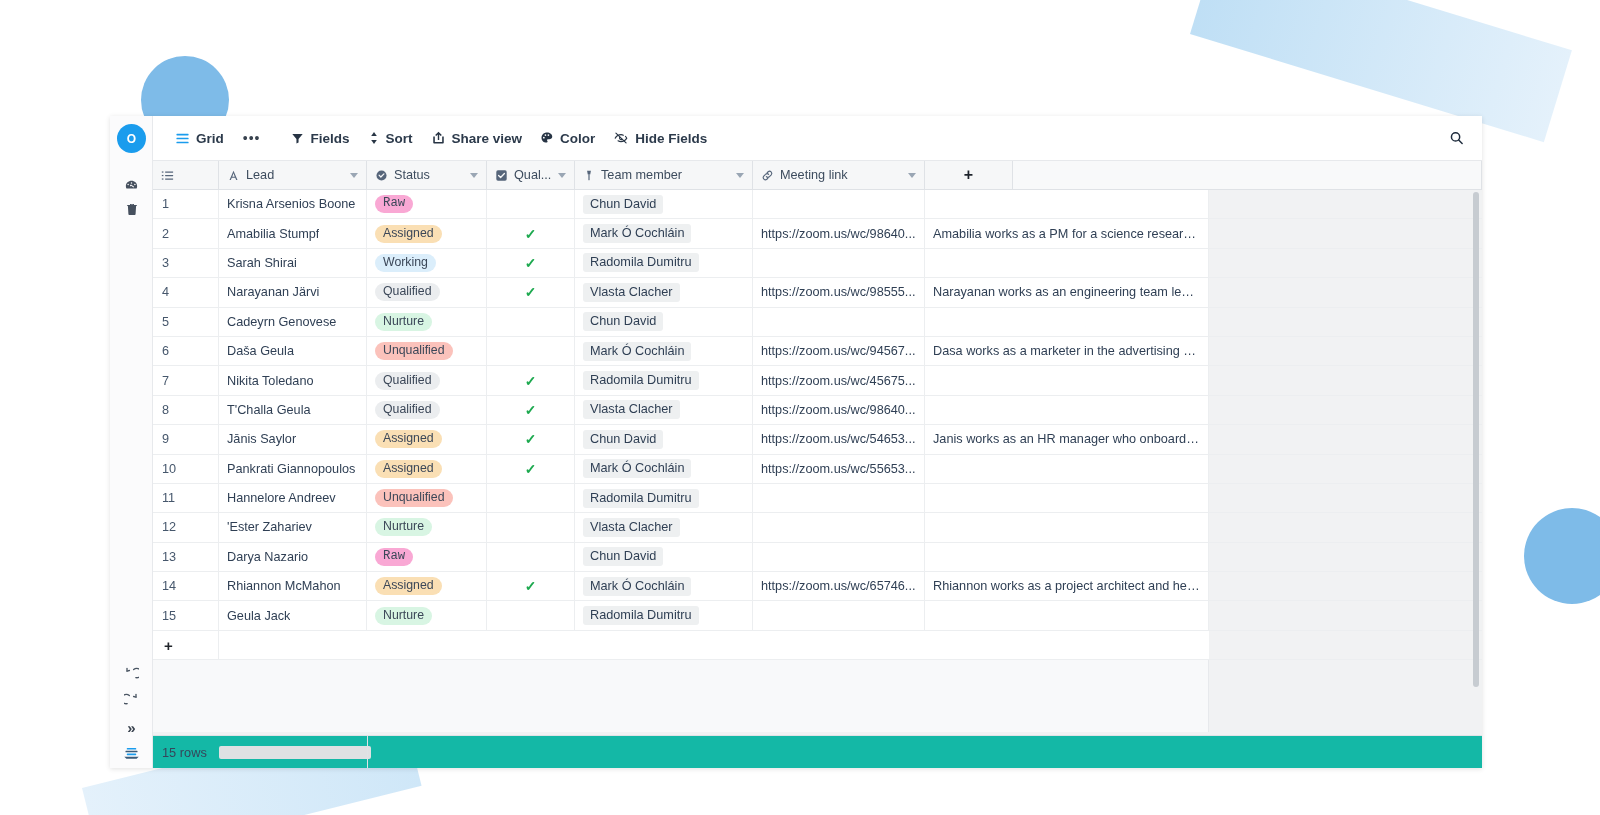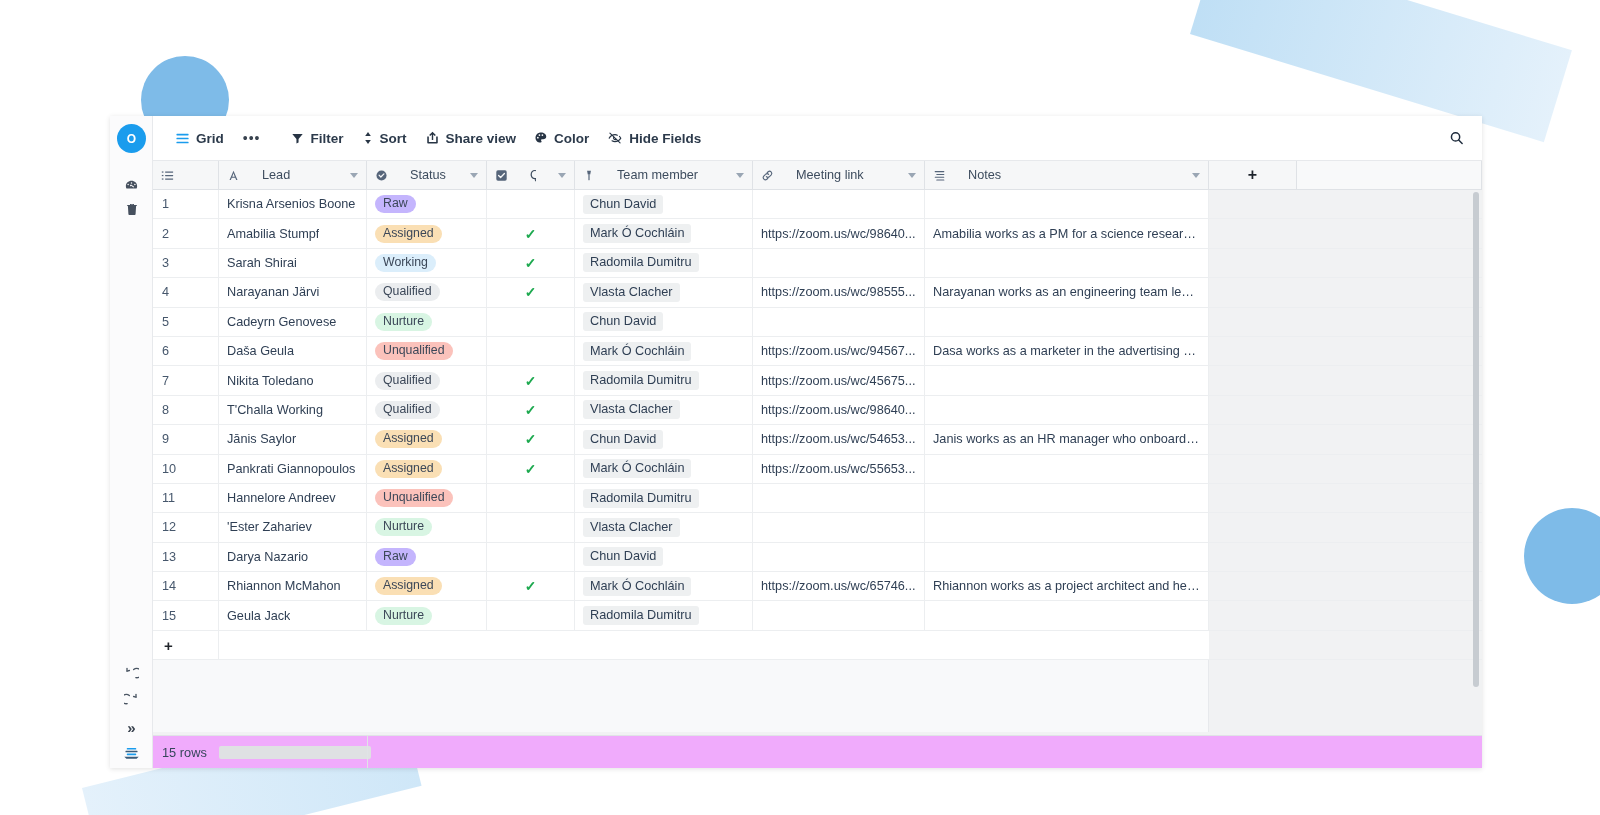--- a/index.html
+++ b/index.html
@@ -105,21 +105,21 @@
 
   .hrow {
     display: flex; height: 29px;
     background: #f6f7f8;
     border-bottom: 1px solid #dfe2e6;
   }
   .hcell {
     display: flex; align-items: center;
     border-right: 1px solid #dfe2e6;
     font-size: 12.7px; color: #3d4c5e; font-weight: 400;
-    padding: 0 8px; gap: 22px;
+    padding: 0 8px; gap: 6px;
     background: #f6f7f8;
     position: relative;
     cursor: pointer;
     overflow: hidden; white-space: nowrap;
   }
   .hcell .hlabel { flex: 1 1 auto; overflow: hidden; text-overflow: ellipsis; }
   .hcell .caret {
     width: 0; height: 0; flex:0 0 auto;
     border-left: 4px solid transparent; border-right: 4px solid transparent;
     border-top: 5px solid #9aa6b4;
@@ -135,21 +135,21 @@
     overflow: hidden; white-space: nowrap;
     background: #fff;
   }
   .cell .txt { overflow: hidden; text-overflow: ellipsis; white-space: nowrap; }
   .c-idx { justify-content: flex-start; padding-left: 9px; color: #46576c; font-size:12.7px; }
 
   .chip {
     display: inline-block; padding: 2px 8px 3px; border-radius: 9px;
     font-size: 12.3px; line-height: 13px; color: #3b4758; white-space: nowrap;
   }
-  .chip.raw        { background: #c4b5fd; }
+  .chip.raw        { background: #f9a8d4; font-family: Liberation Mono, monospace; }
   .chip.assigned   { background: #fadfb4; }
   .chip.working    { background: #dbeefb; }
   .chip.qualified  { background: #ebedef; }
   .chip.nurture    { background: #d8f5e3; }
   .chip.unqualified{ background: #fbc2bb; }
 
   .memberchip {
     display:inline-block; padding: 2px 7px 3px; border-radius: 3px;
     background: #eef0f1; color:#2f3f54; font-size:12.7px; line-height:14px;
     max-width: 100%; overflow:hidden; text-overflow:ellipsis; white-space:nowrap;
@@ -176,21 +176,21 @@
 
   
   .vscroll {
     position:absolute; right: 3px; top: 31px; width: 6px; height: 495px;
     background: #c7ccd1; border-radius: 3px;
   }
   
   .footer {
     height: 33px; flex: 0 0 33px;
     border-top: 1px solid #e0e3e6;
-    background:#f0abfc; display:flex; align-items:center; position:relative;
+    background:#14b8a6; display:flex; align-items:center; position:relative;
   }
   .footer .rows-label {
     width: 66px; padding-left: 9px; font-size: 12.8px; color: #36465b;
     flex:0 0 auto;
   }
   .footer .hbar {
     width: 152px; height: 13px; background:#dfe1e3; border-radius:2px; flex:0 0 auto;
   }
   .footer .fsep { position:absolute; left:214px; top:0; bottom:0; width:1px; background:#e0e3e6;}
 </style>
@@ -267,21 +267,21 @@
         <div class="tb-dots">•••</div>
 
         <div class="tb-sp"></div>
 
         <div class="tb-item">
           <span class="gl icodark">
             <svg width="13" height="13" viewBox="0 0 16 16" fill="currentColor">
               <path d="M1.6 2.4h12.8L9.3 8.5v4.4l-2.6 1.4V8.5z"></path>
             </svg>
           </span>
-          <span>Filter</span>
+          <span>Fields</span>
         </div>
 
         <div class="tb-item">
           <span class="gl icodark">
             <svg width="12" height="14" viewBox="0 0 12 16" fill="currentColor">
               <path d="M6 1.2 9.2 5.6H2.8z"></path>
               <path d="M6 14.8 2.8 10.4h6.4z"></path>
             </svg>
           </span>
           <span>Sort</span>
@@ -383,32 +383,20 @@
               <div class="hcell" style="width: 172px; flex: 0 0 172px;">
                 <span class="ti">
                   <svg width="13" height="13" viewBox="0 0 16 16" fill="none" stroke="currentColor" stroke-width="1.4" stroke-linecap="round">
                     <path d="M6.6 9.4a2.6 2.6 0 0 0 3.8 0l2.2-2.2a2.7 2.7 0 0 0-3.8-3.8L7.6 4.6"></path>
                     <path d="M9.4 6.6a2.6 2.6 0 0 0-3.8 0L3.4 8.8a2.7 2.7 0 0 0 3.8 3.8l1.2-1.2"></path>
                   </svg>
                 </span>
                 <span class="hlabel">Meeting link</span>
                 <span class="caret"></span>
               </div>
-              <div class="hcell" style="width: 284px; flex: 0 0 284px;">
-                <span class="ti">
-                  <svg width="13" height="13" viewBox="0 0 16 16" fill="currentColor">
-                    <rect x="2" y="2.6" width="12" height="1.5" rx=".6"></rect>
-                    <rect x="4" y="6" width="10" height="1.5" rx=".6"></rect>
-                    <rect x="2" y="9.4" width="12" height="1.5" rx=".6"></rect>
-                    <rect x="4" y="12.8" width="10" height="1.5" rx=".6"></rect>
-                  </svg>
-                </span>
-                <span class="hlabel">Notes</span>
-                <span class="caret"></span>
-              </div>
               <div class="addcol-cell">+</div>
               <div class="hcell" style="flex: 1 1 auto; background: rgb(248, 249, 250);"></div>
             </div>
           <div id="body-rows">
               <div class="row">
                 <div class="cell c-idx" style="width: 66px; flex: 0 0 66px;">
                   <span class="txt">1</span>
                 </div>
                 <div class="cell" style="width: 148px; flex: 0 0 148px;">
                   <span class="txt">Krisna Arsenios Boone</span>
@@ -566,21 +554,21 @@
                 <div class="cell" style="width: 284px; flex: 0 0 284px;">
                   <span class="txt"></span>
                 </div>
                 <div style="flex: 1 1 auto; background: rgb(241, 242, 243);"></div>
               </div>
               <div class="row">
                 <div class="cell c-idx" style="width: 66px; flex: 0 0 66px;">
                   <span class="txt">8</span>
                 </div>
                 <div class="cell" style="width: 148px; flex: 0 0 148px;">
-                  <span class="txt">T'Challa Working</span>
+                  <span class="txt">T'Challa Geula</span>
                 </div>
                 <div class="cell" style="width: 120px; flex: 0 0 120px;">
                   <span class="chip qualified">Qualified</span>
                 </div>
                 <div class="cell c-center" style="width: 88px; flex: 0 0 88px;">
                   <span class="check">✓</span>
                 </div>
                 <div class="cell" style="width: 178px; flex: 0 0 178px;">
                   <span class="memberchip">Vlasta Clacher</span>
                 </div>

